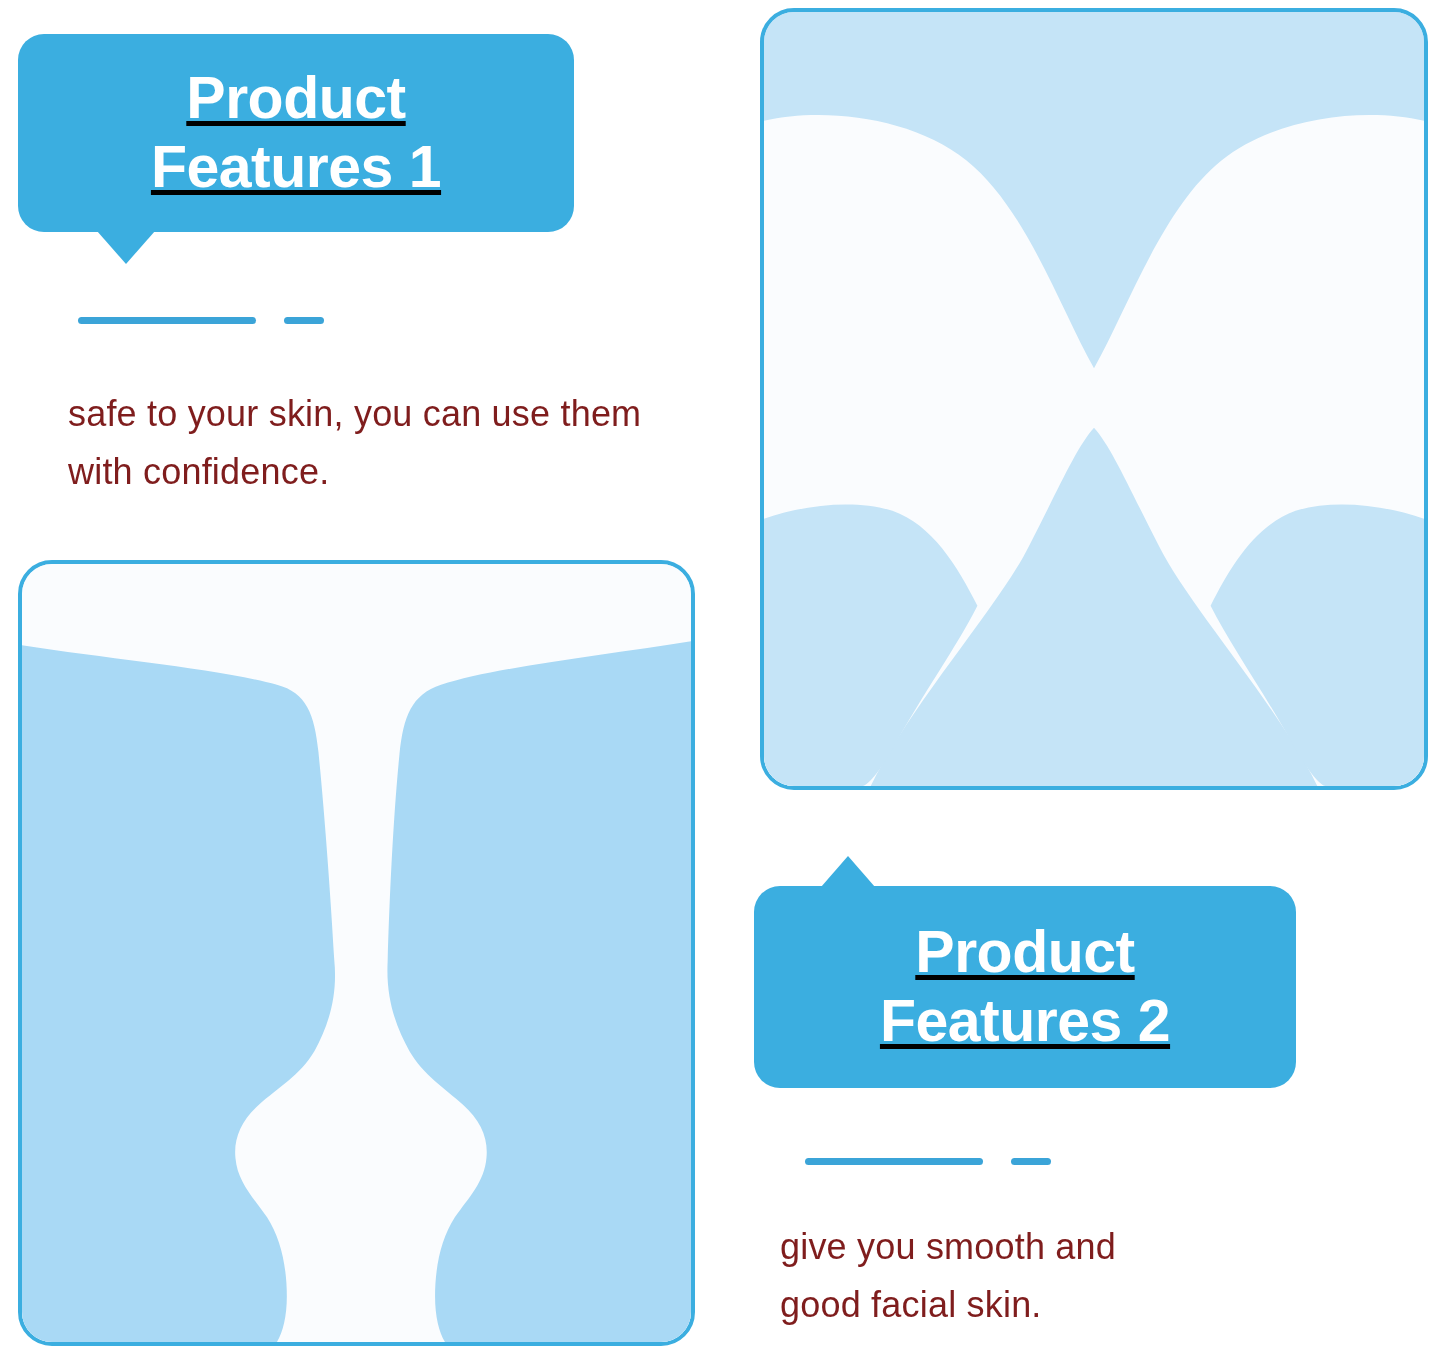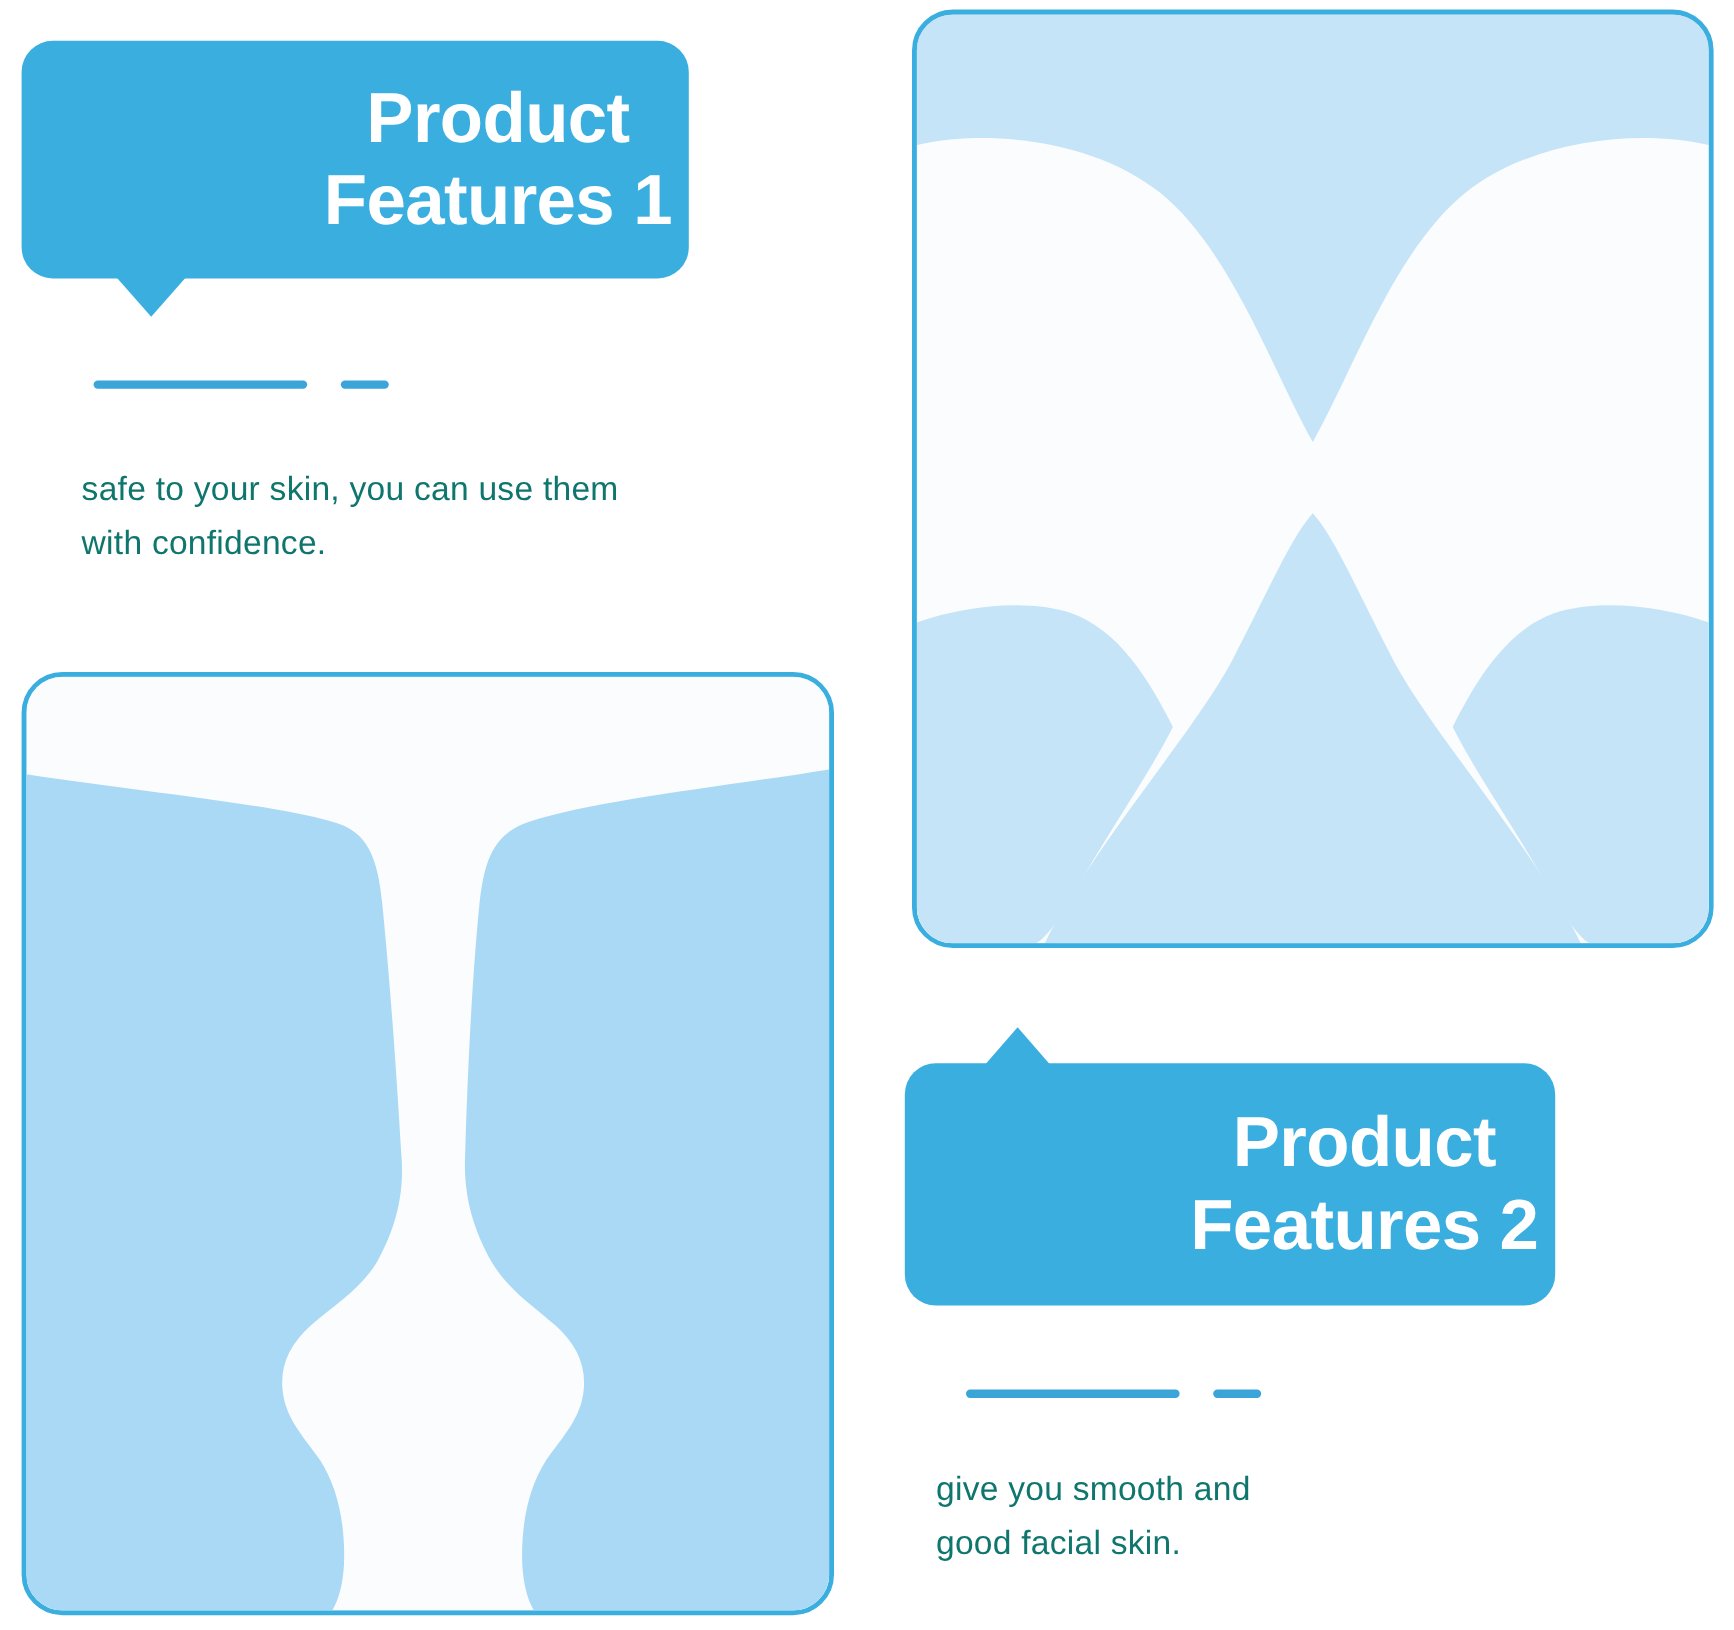--- a/index.html
+++ b/index.html
@@ -17,21 +17,22 @@
   }
 
   
   .bubble {
     position: absolute;
     background: #3BAEE0;
     border-radius: 26px;
     box-sizing: border-box;
     display: flex;
     align-items: center;
-    justify-content: flex-end;
+    justify-content: center;
+    text-decoration: underline;
   }
   .bubble-title {
     color: #ffffff;
     font-weight: bold;
     font-size: 59px;
     line-height: 1.17;
     text-align: center;
     letter-spacing: -0.5px;
     white-space: pre-line;
     padding: 0 14px;
@@ -71,22 +72,22 @@
     width: 40px;
     height: 7px;
     background: #3BA4D8;
     border-radius: 4px;
     margin-left: 28px;
   }
 
   
   .body-copy {
     position: absolute;
-    color: #0f766e;
-    font-size: 28px;
+    color: #7f1d1d;
+    font-size: 36px;
     line-height: 1.62;
     letter-spacing: 0.2px;
     white-space: pre-line;
   }
 
   
   .product-card {
     position: absolute;
     border: 4px solid #3BAEE0;
     border-radius: 34px;

